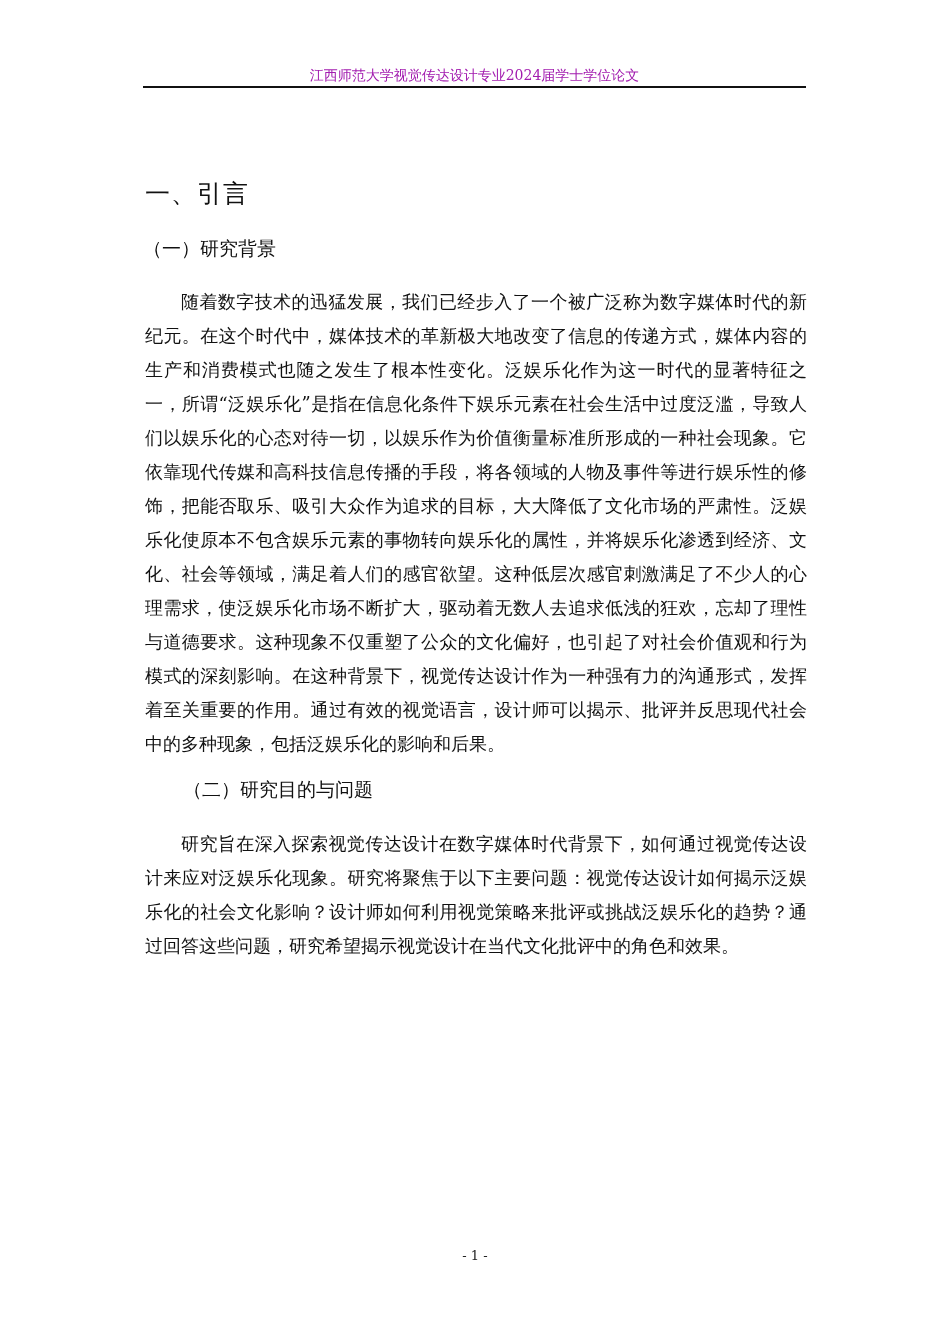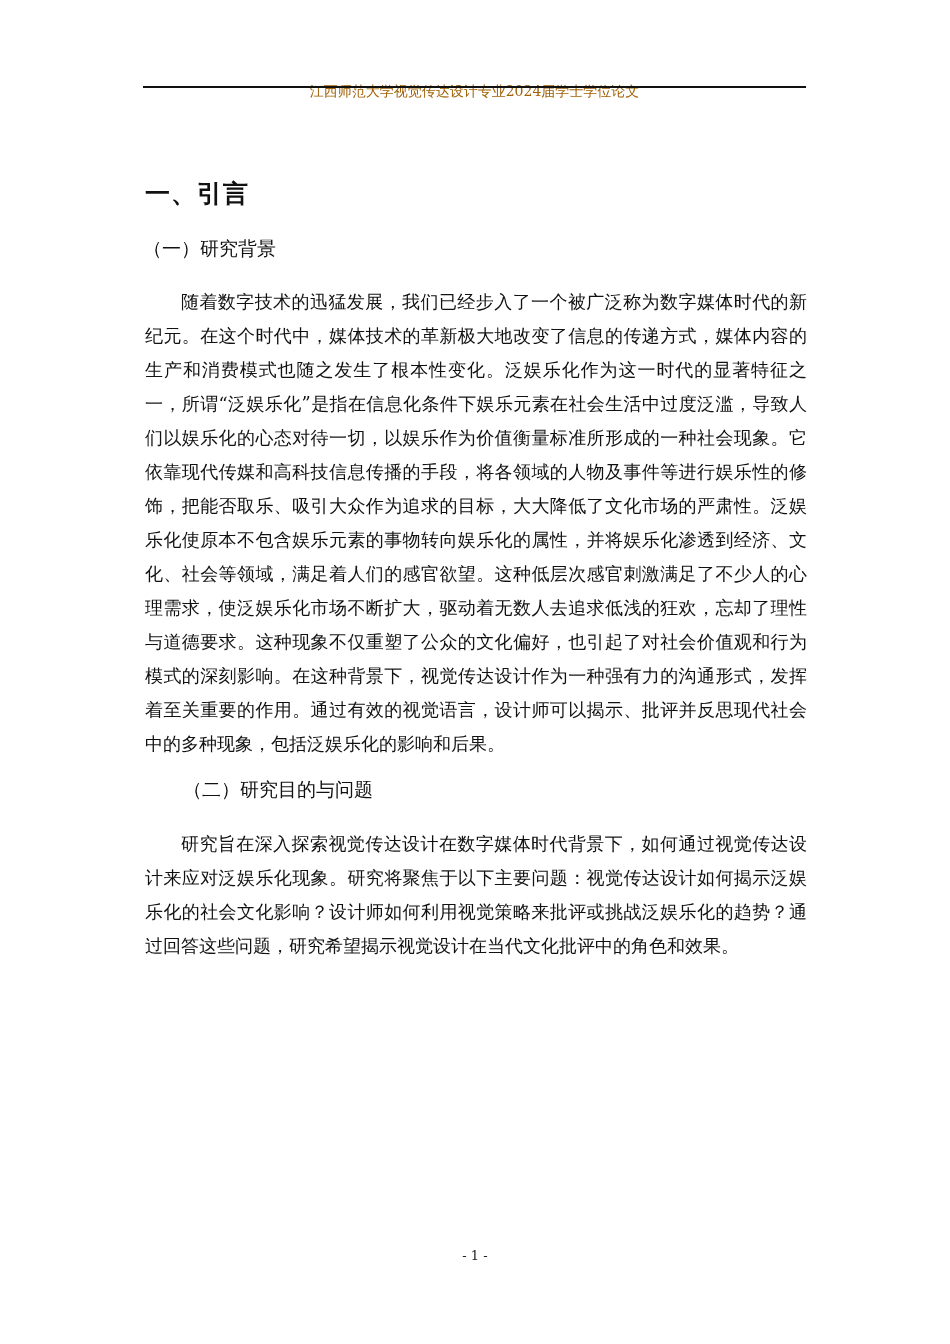--- a/index.html
+++ b/index.html
@@ -1,23 +1,23 @@
 <!DOCTYPE html>
 <html><head>
 <meta charset="utf-8">
 <style>
   html, body { margin: 0; padding: 0; background: #ffffff; }
   body { width: 950px; height: 1344px; position: relative; overflow: hidden;
          font-family: "DejaVu Serif", "Liberation Serif", serif; color: #111; }
-  .header { position: absolute; left: 143px; top: 82px; width: 663px; text-align: center;
-            font-size: 14px; line-height: 18px; color: #a16207; }
+  .header { position: absolute; left: 143px; top: 66px; width: 663px; text-align: center;
+            font-size: 14px; line-height: 18px; color: #a21caf; }
   .header-rule { position: absolute; left: 143px; top: 86px; width: 663px; height: 0;
                  border-top: 2px solid #111; }
   .h1 { position: absolute; left: 145px; top: 176px; font-family: "DejaVu Sans", sans-serif;
-        font-weight: bold; font-size: 25px; line-height: 36px; letter-spacing: 1px; }
+        font-weight: normal; font-size: 25px; line-height: 36px; letter-spacing: 1px; }
   .h2 { position: absolute; left: 143px; font-family: "DejaVu Sans", sans-serif;
         font-weight: normal; font-size: 19px; line-height: 28px; }
   .para { position: absolute; left: 145px; width: 662px; font-size: 18px;
           line-height: 34px; text-align: justify; text-indent: 36px; }
   .footer { position: absolute; left: 0; width: 950px; top: 1248px; text-align: center;
             font-size: 13px; color: #222; }
 </style>
 </head>
 <body>
 

